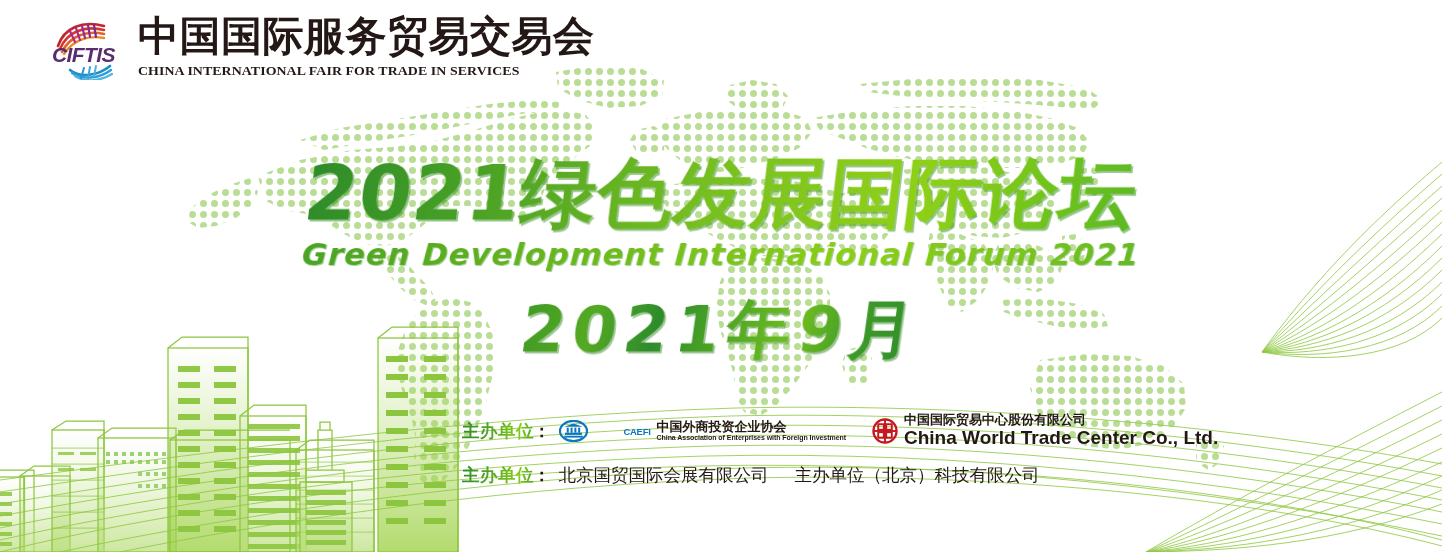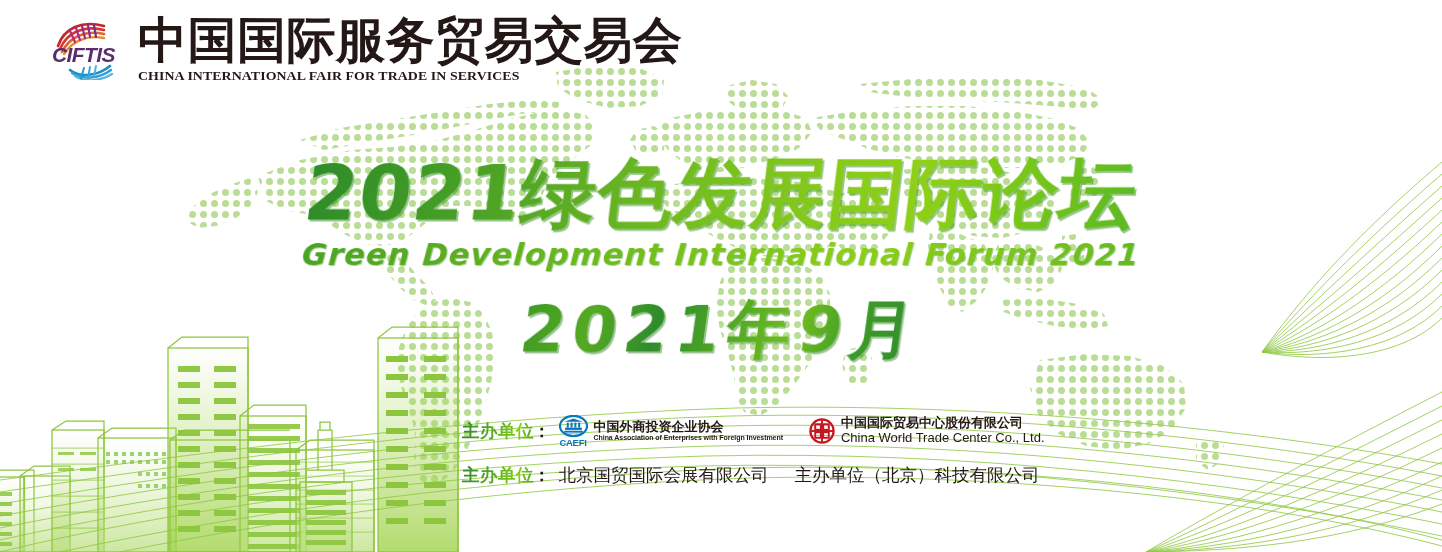--- a/index.html
+++ b/index.html
@@ -31,33 +31,33 @@
   #skyline-layer { z-index: 2; }
   #curves-layer  { z-index: 3; }
 
   
   #ciftis-logo {
     position: absolute;
     left: 44px;
     top: 16px;
     z-index: 20;
     display: flex;
-    align-items: flex-start;
+    align-items: center;
   }
   #ciftis-mark { width: 86px; height: 64px; flex: 0 0 auto; }
   #ciftis-wordmarks {
     margin-left: 8px;
     display: flex;
     flex-direction: column;
     justify-content: center;
   }
   #ciftis-cn {
-    font-family: Liberation Sans, sans-serif;
-    font-weight: 700;
-    font-size: 49px;
+    font-family: Liberation Mono, monospace;
+    font-weight: 700;
+    font-size: 41px;
     line-height: 1.0;
     letter-spacing: 0.5px;
     color: #231815;
     white-space: nowrap;
   }
   #ciftis-en {
     font-family: "Liberation Serif", serif;
     font-weight: 700;
     font-size: 13.4px;
     line-height: 1.0;
@@ -179,21 +179,21 @@
 
   
   .host-org {
     display: flex;
     align-items: center;
     flex: 0 0 auto;
   }
   #host-org-1 { margin-left: 8px; }
   #host-org-2 { margin-left: 26px; }
 
-  .caefi-block { display: flex; flex-direction: column; align-items: center; flex: 0 0 auto; }
+  .caefi-block { display: flex; flex-direction: row; align-items: center; flex: 0 0 auto; gap: 36px; }
   .caefi-emblem { width: 29px; height: 22px; }
   .caefi-acronym {
     font-family: "Liberation Sans", sans-serif;
     font-weight: 700;
     font-size: 9.5px;
     letter-spacing: -0.3px;
     color: #0b77bd;
     line-height: 1;
     margin-top: 1px;
   }
@@ -211,22 +211,22 @@
     font-weight: 700;
     font-size: 7px;
     line-height: 1.1;
     letter-spacing: -0.05px;
     color: #231815;
     white-space: nowrap;
     margin-top: 1px;
   }
   .host-en-big {
     font-family: "Liberation Sans", sans-serif;
-    font-weight: 400;
-    font-size: 13px;
+    font-weight: 700;
+    font-size: 19px;
     line-height: 1.15;
     color: #231815;
     white-space: nowrap;
     margin-top: 1px;
   }
   .cwtc-emblem { width: 26px; height: 26px; flex: 0 0 auto; }
 
   .organizer-names {
     font-family: "DejaVu Sans", sans-serif;
     font-weight: 400;

